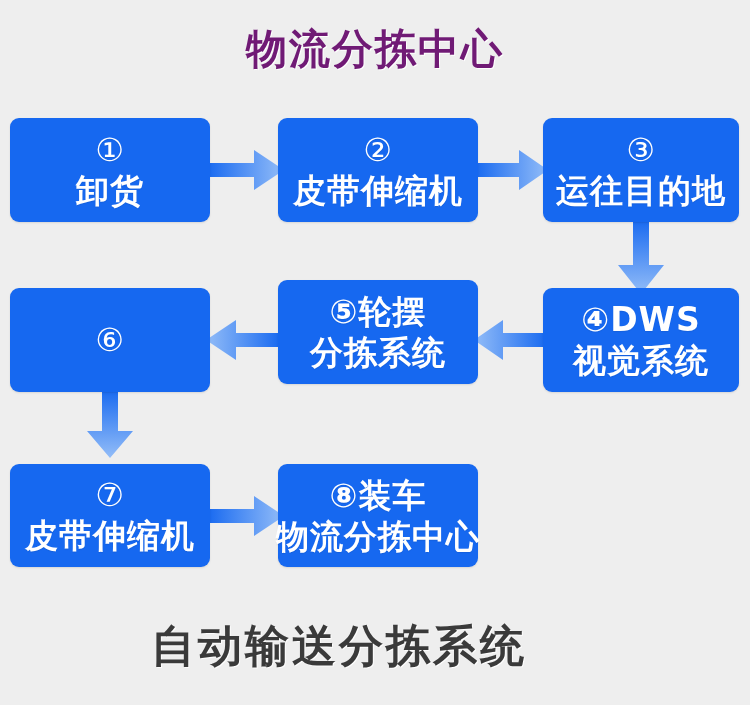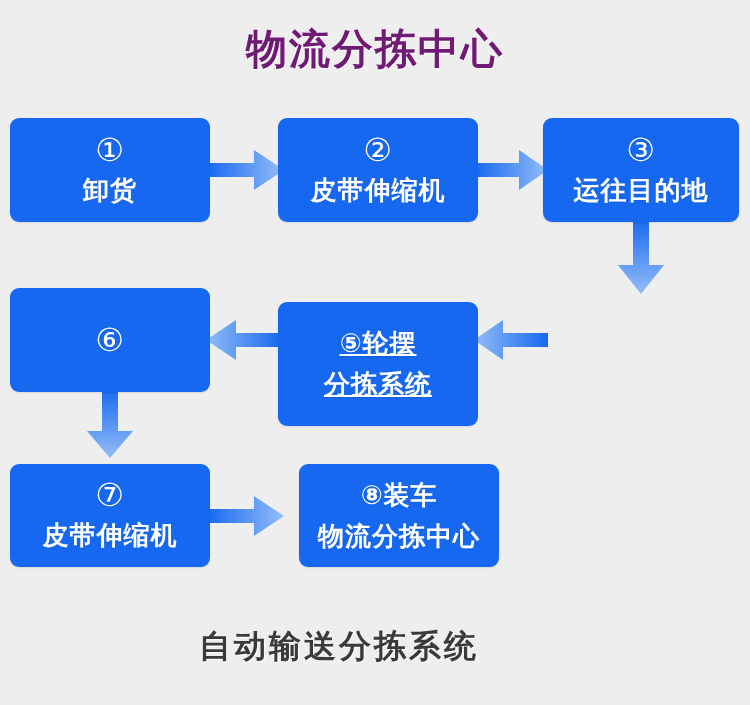--- a/index.html
+++ b/index.html
@@ -33,21 +33,21 @@
     color: #701a75;
     text-shadow: 1px 1px 0 rgba(255,255,255,0.9);
     line-height: 50px;
   }
   .title-bottom {
     position: absolute;
     left: 0;
     top: 618px;
     width: 678px;
     text-align: center;
-    font-size: 32px;
+    font-size: 44px;
     font-weight: bold;
     letter-spacing: 3px;
     color: #3a3a3a;
     text-shadow: 1px 1px 0 rgba(255,255,255,0.85);
     line-height: 56px;
   }
 
   
   .node {
     position: absolute;
@@ -56,42 +56,42 @@
     color: #ffffff;
     display: flex;
     flex-direction: column;
     align-items: center;
     justify-content: center;
     box-sizing: border-box;
     box-shadow: 0 1px 2px rgba(0,0,0,0.10);
     z-index: 3;
   }
   .node .ln {
-    font-size: 26px;
+    font-size: 33px;
     font-weight: bold;
     line-height: 41px;
     letter-spacing: 1px;
     white-space: nowrap;
     text-shadow: 0 1px 1px rgba(0,0,0,0.08);
   }
   .node .ln.num-only {
     font-size: 32px;
     font-weight: normal;
     line-height: 40px;
   }
 
   
   #node-1 { left: 10px;  top: 118px; width: 200px; height: 104px; }
   #node-2 { left: 278px; top: 118px; width: 200px; height: 104px; }
   #node-3 { left: 543px; top: 118px; width: 196px; height: 104px; }
   #node-4 { left: 543px; top: 288px; width: 196px; height: 104px; }
-  #node-5 { left: 278px; top: 302px; width: 200px; height: 124px; text-decoration: underline; }
+  #node-5 { left: 278px; top: 280px; width: 200px; height: 104px; }
   #node-6 { left: 10px;  top: 288px; width: 200px; height: 104px; }
   #node-7 { left: 10px;  top: 464px; width: 200px; height: 103px; }
-  #node-8 { left: 278px; top: 464px; width: 200px; height: 103px; margin-left: 21px; }
+  #node-8 { left: 278px; top: 464px; width: 200px; height: 103px; }
 
   
   .arrow {
     position: absolute;
     z-index: 2;
   }
   .arrow svg { display: block; }
 </style>
 </head>
 <body>
@@ -144,20 +144,24 @@
       <defs>
         <linearGradient id="gr-d1" x1="0" y1="0" x2="0" y2="1">
           <stop offset="0%" stop-color="#1668f0"></stop>
           <stop offset="100%" stop-color="#93bdf8"></stop>
         </linearGradient>
       </defs>
       <path d="M15,0 L31,0 L31,47 L46,47 L23,76 L0,47 L15,47 Z" fill="url(#gr-d1)"></path>
     </svg>
   </div>
 
+  <div class="node" id="node-4">
+    <div class="ln">④DWS</div>
+    <div class="ln">视觉系统</div>
+  </div>
 
   <div class="arrow" id="arrow-4-5" style="left:474px; top:320px;">
     <svg width="74" height="40" viewBox="0 0 74 40">
       <defs>
         <linearGradient id="gr-l1" x1="0" y1="0" x2="1" y2="0">
           <stop offset="0%" stop-color="#93bdf8"></stop>
           <stop offset="100%" stop-color="#1668f0"></stop>
         </linearGradient>
       </defs>
       <path d="M74,13 L29,13 L29,0 L0,20 L29,40 L29,27 L74,27 Z" fill="url(#gr-l1)"></path>

